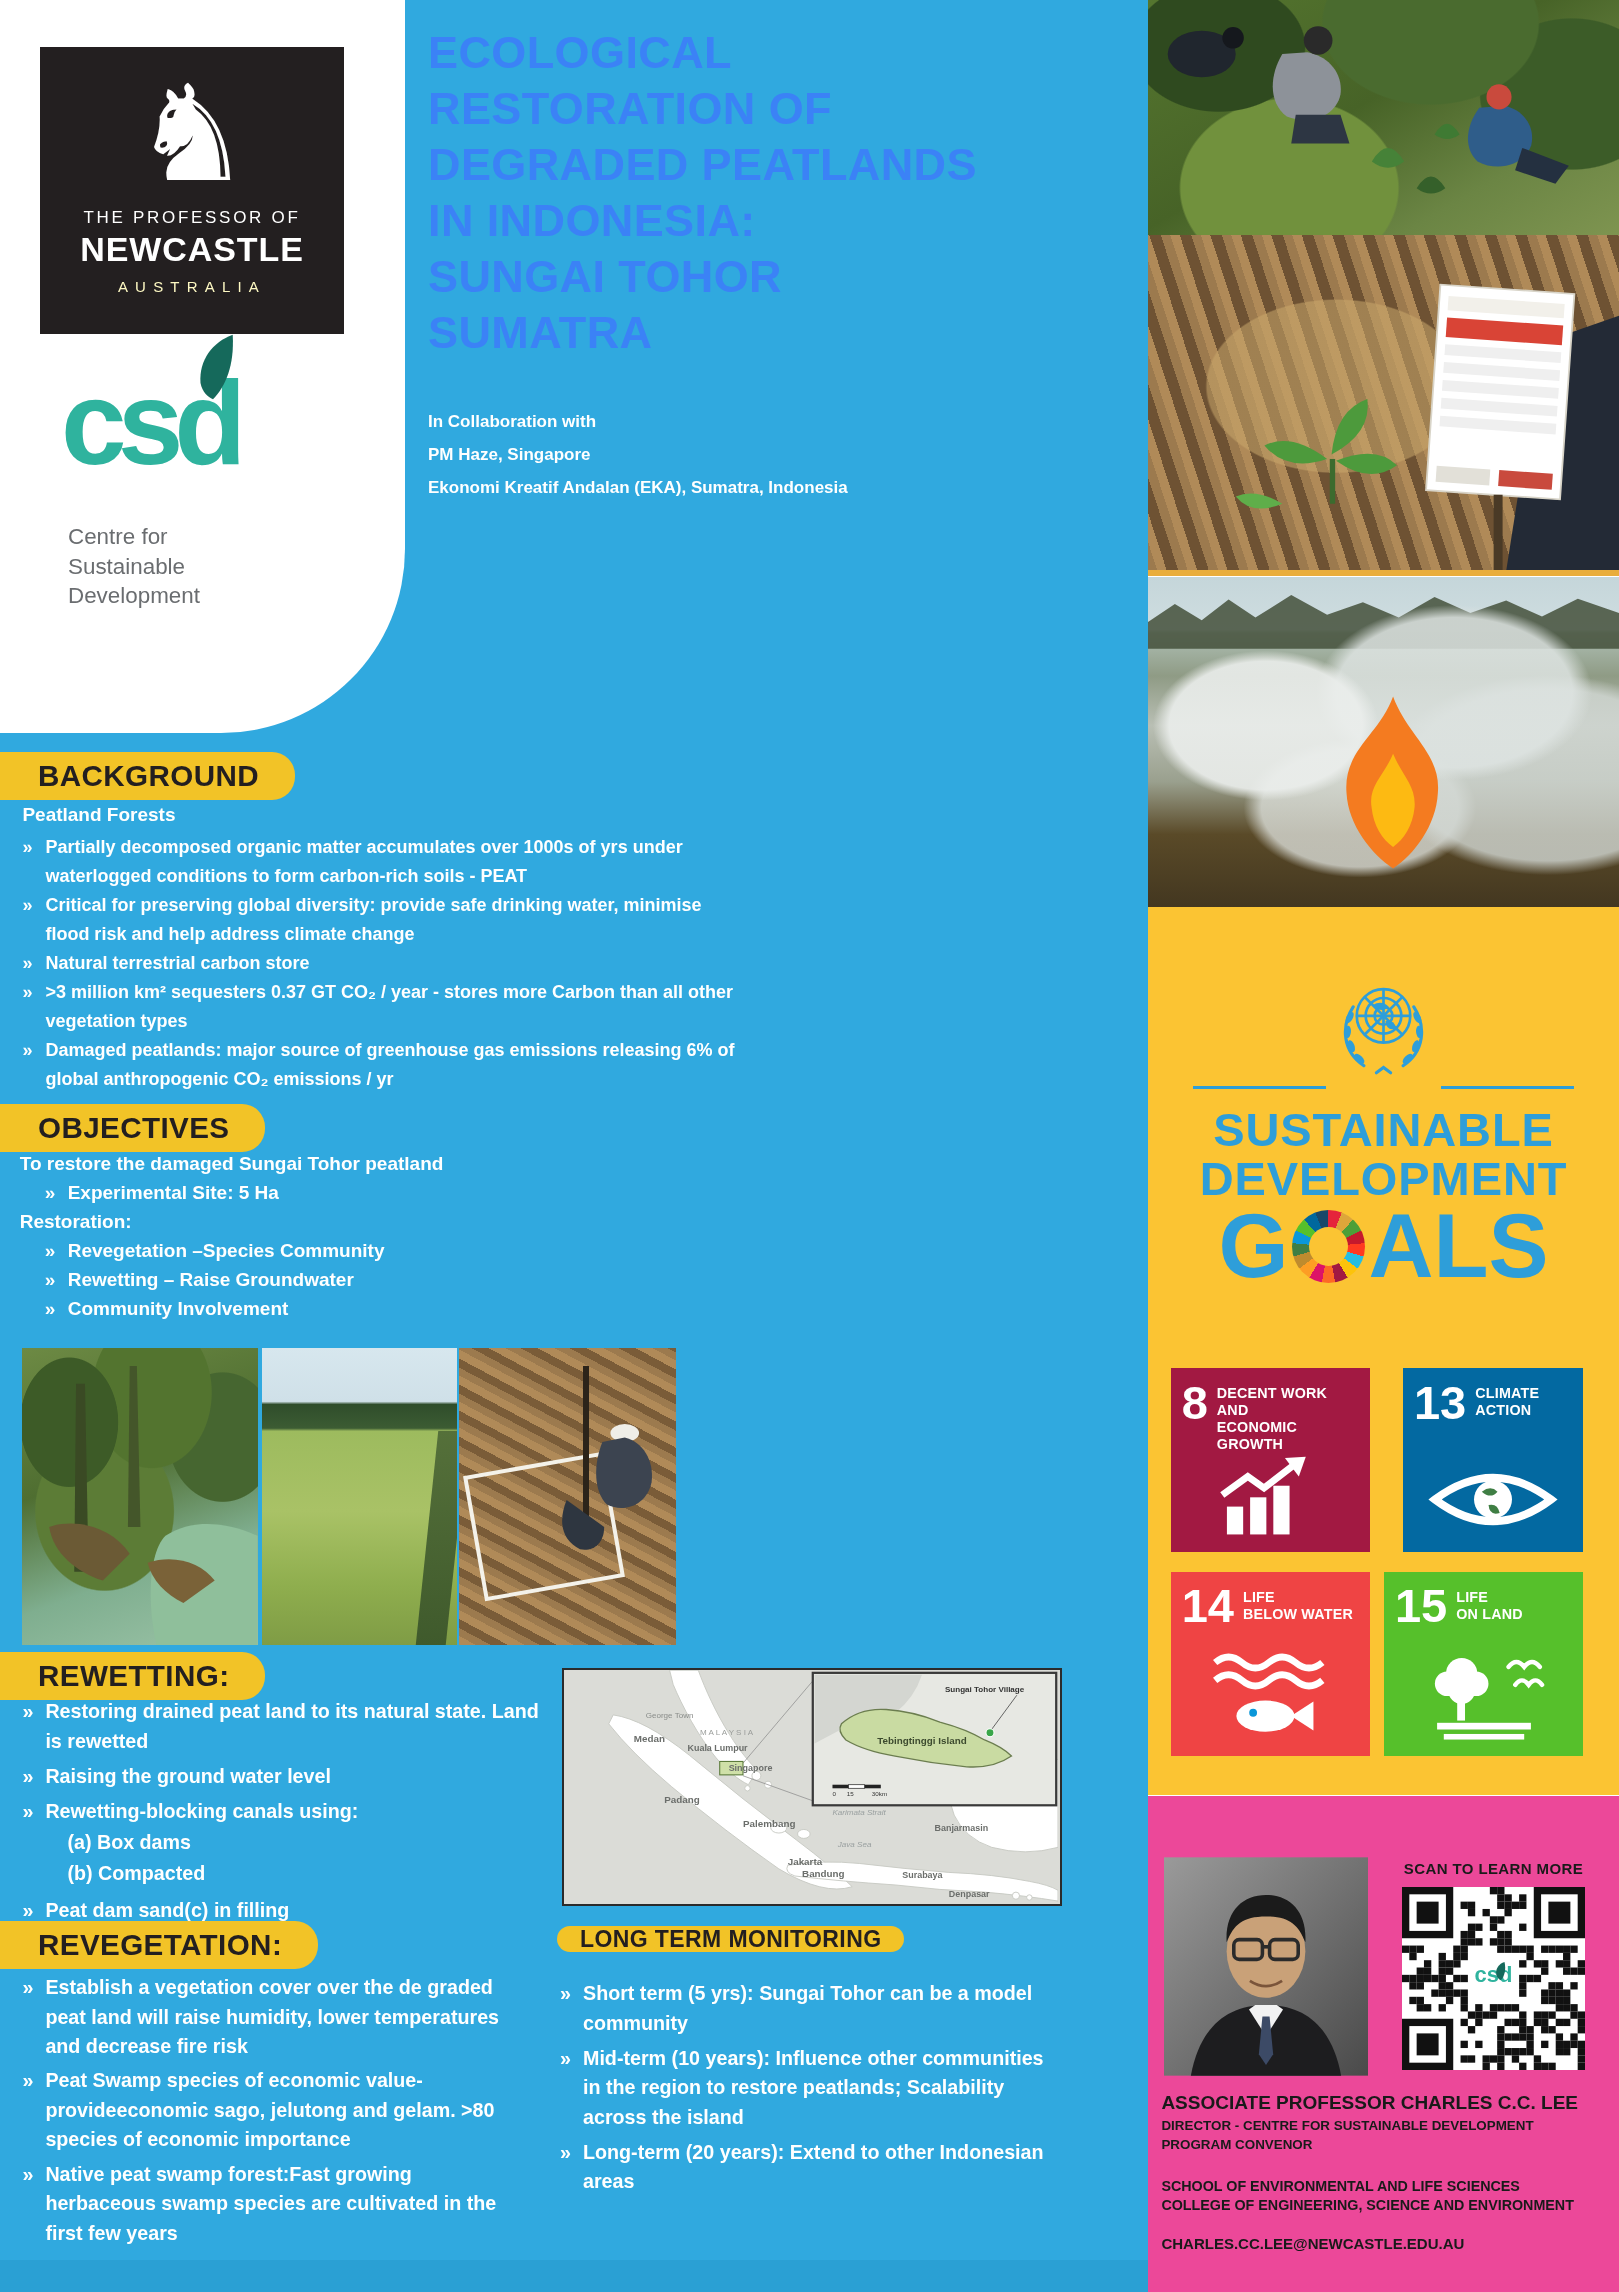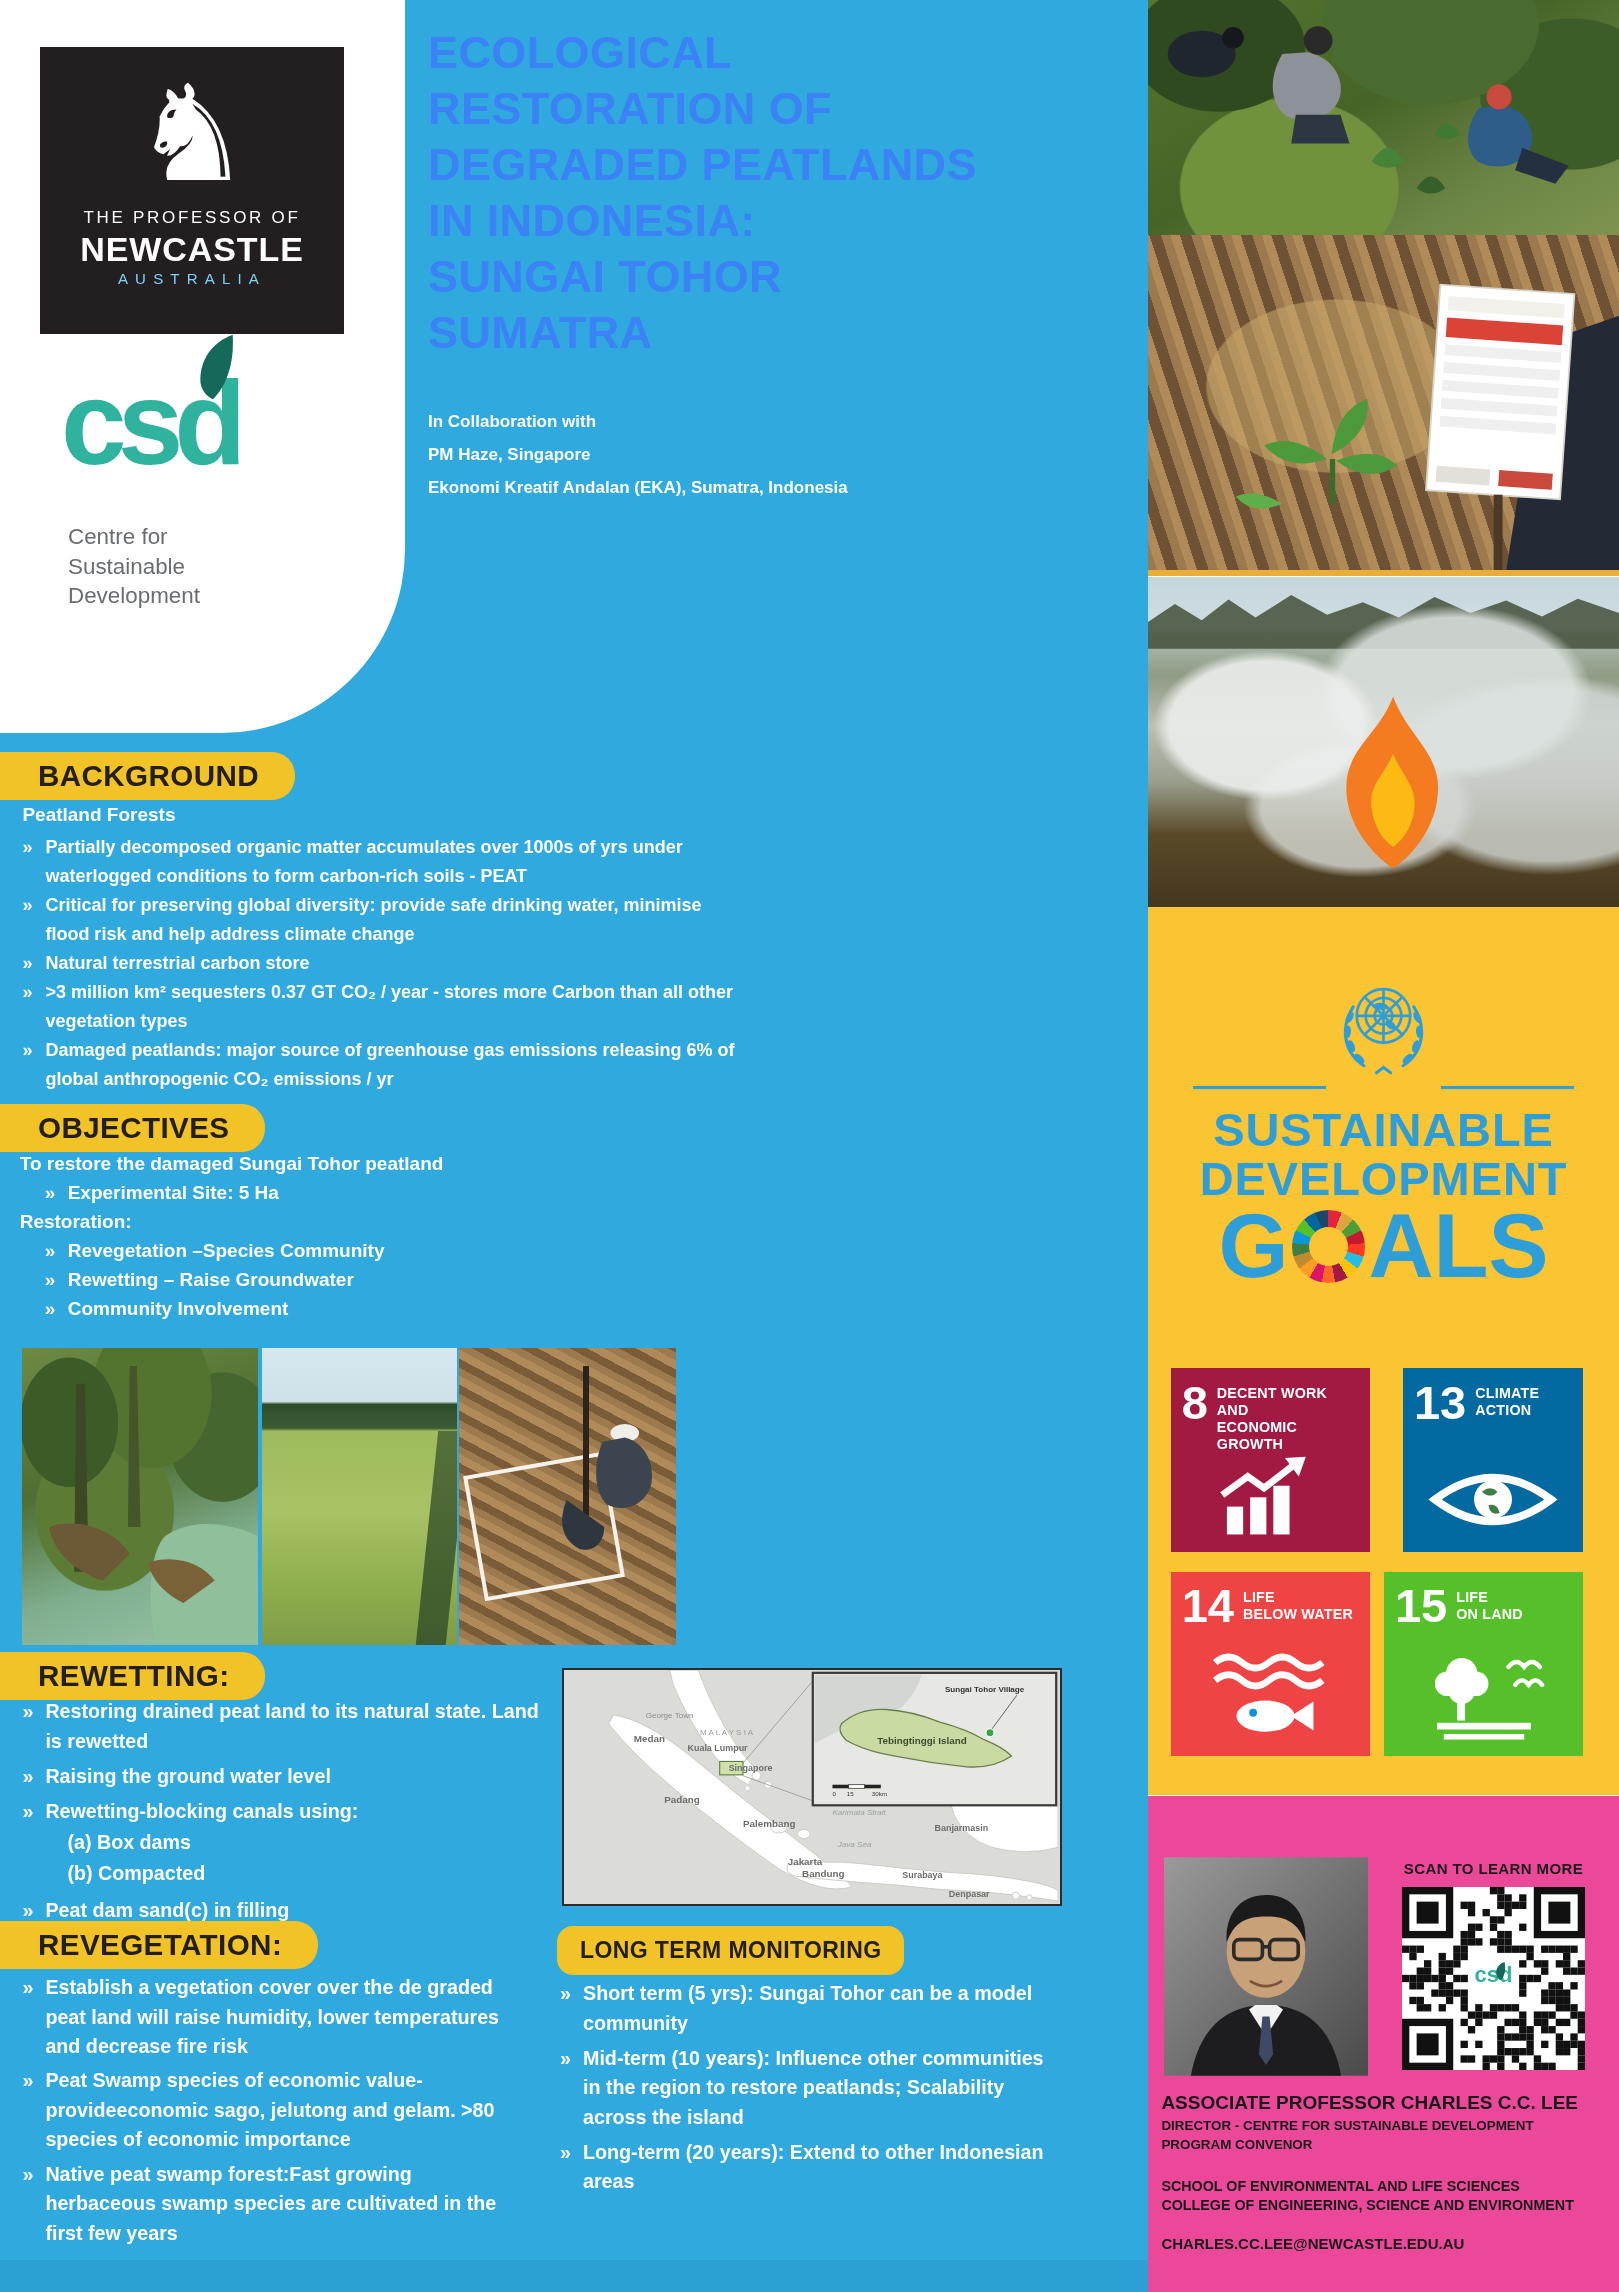--- a/index.html
+++ b/index.html
@@ -14,39 +14,39 @@
   
   .white-corner { position:absolute; left:0; top:0; width:405px; height:733px; background:#ffffff;
                   border-bottom-right-radius:184px; }
 
   
   .uon-box { position:absolute; left:40px; top:47px; width:304px; height:287px; background:#231F20;
              display:flex; flex-direction:column; align-items:center; }
   .horse { font-size:133px; line-height:134px; color:#ffffff; margin-top:19.7px; font-family:"DejaVu Sans", sans-serif; }
   .uon-l1 { color:#fff; font-size:17px; letter-spacing:2.7px; margin-top:7.2px; }
   .uon-l2 { color:#fff; font-size:34px; font-weight:bold; letter-spacing:0.9px; margin-top:1.8px; }
-  .uon-l3 { color:#7dd3fc; font-size:15px; letter-spacing:7.2px; margin-top:1px; }
+  .uon-l3 { color:#fef9c3; font-size:15px; letter-spacing:7.2px; margin-top:9px; }
 
   
   .csd-letters { position:absolute; left:61px; top:365px; font-size:118px; font-weight:bold;
                  letter-spacing:-9px; color:#2FB39E; line-height:116px; }
   .csd-leaf { position:absolute; left:186px; top:333px; }
   .csd-name { position:absolute; left:68px; top:522px; font-size:22.4px; line-height:29.6px; color:#6A6D70; }
 
   
   .title-block { position:absolute; left:428px; top:25px; width:716px; color:#3b82f6; }
   .title-line { font-size:45px; font-weight:bold; line-height:56px; letter-spacing:0.4px; }
   .collab { position:absolute; left:428px; top:405px; color:#ffffff; }
   .collab div { font-size:17px; font-weight:bold; line-height:33px; }
 
   
   .badge { position:absolute; left:0; background:#F2C327; color:#231F20; font-weight:bold;
            display:flex; align-items:center; border-radius:0 23px 23px 0;
            padding:0 36px 0 38px; height:48px; font-size:29.6px; letter-spacing:0.4px; }
-  .badge-free { border-radius:16px; padding:0 23px; height:49px; font-size:23px; }
+  .badge-free { border-radius:16px; padding:0 23px; height:26px; font-size:23px; }
 
   
   .tx { position:absolute; color:#ffffff; font-weight:bold; }
   .row { display:flex; }
   .bm { flex:0 0 23px; }
   .bt { flex:1 1 auto; }
   .bg-text { left:22.4px; top:800px; width:722px; font-size:18px; line-height:29px; }
   .bg-text .intro { margin-bottom:3.6px; font-size:19px; }
   .obj-text { left:19.7px; top:1149px; width:681px; font-size:19px; line-height:29px; }
   .obj-text .sub { padding-left:25px; }

